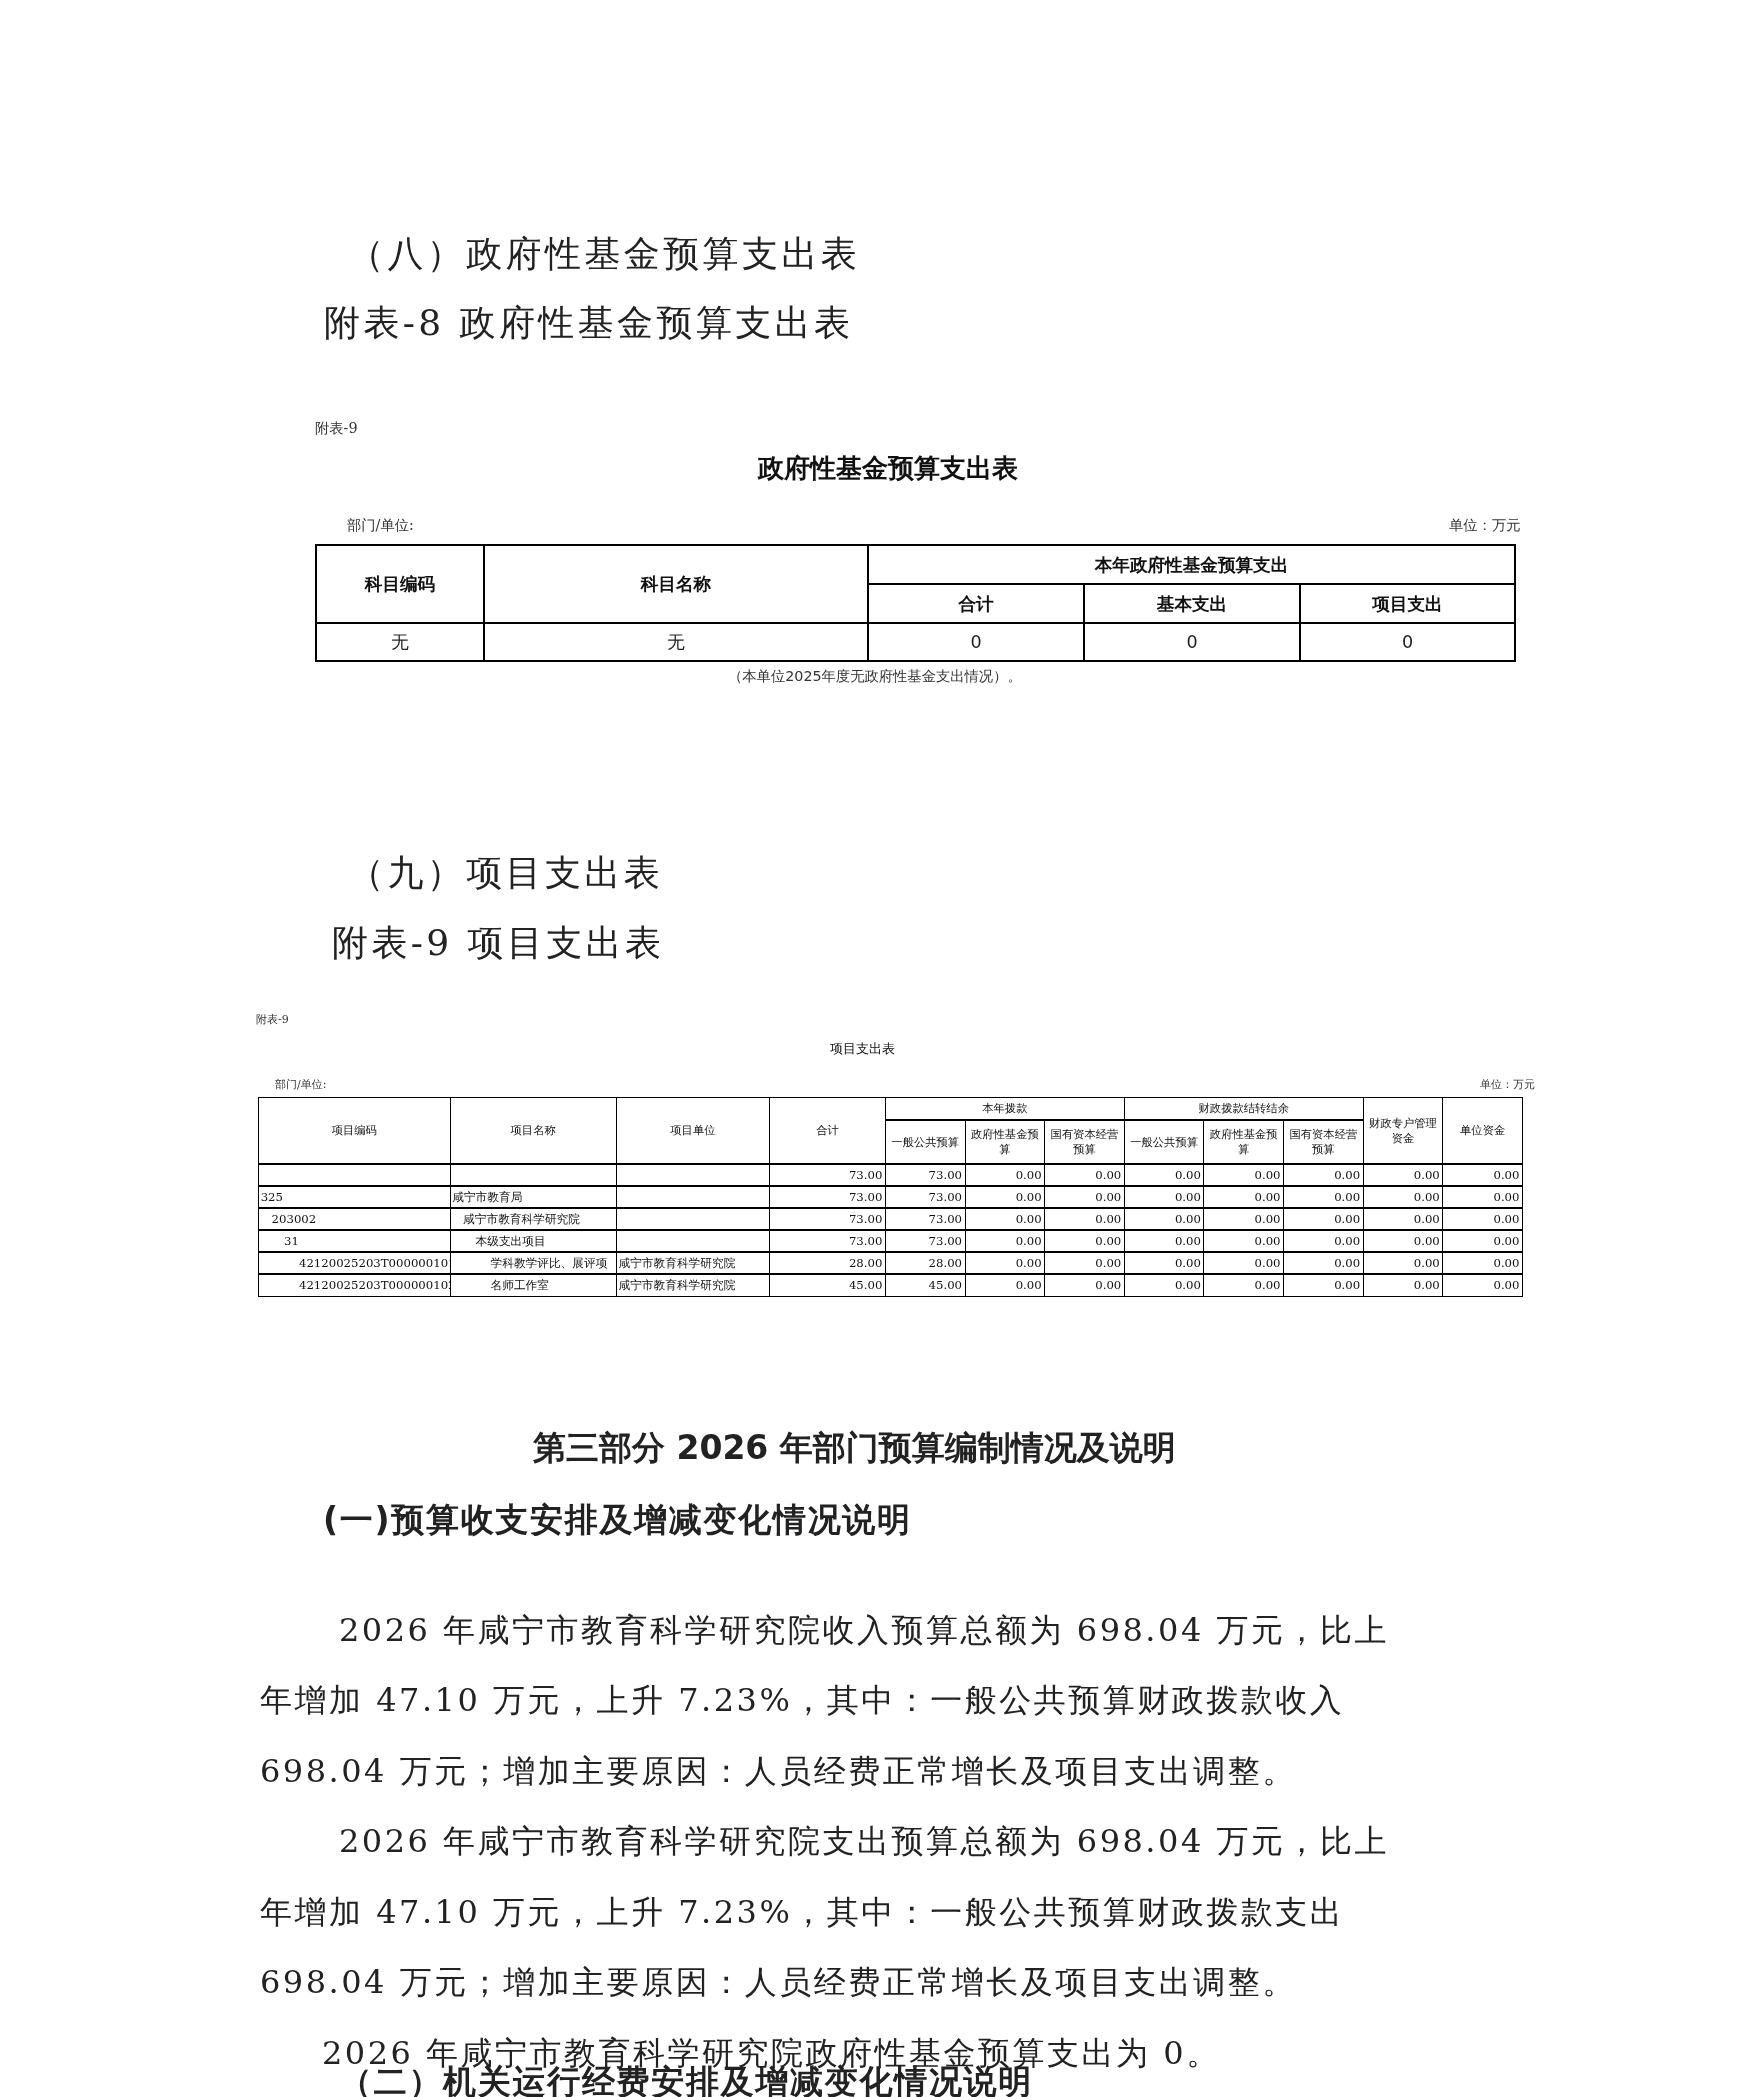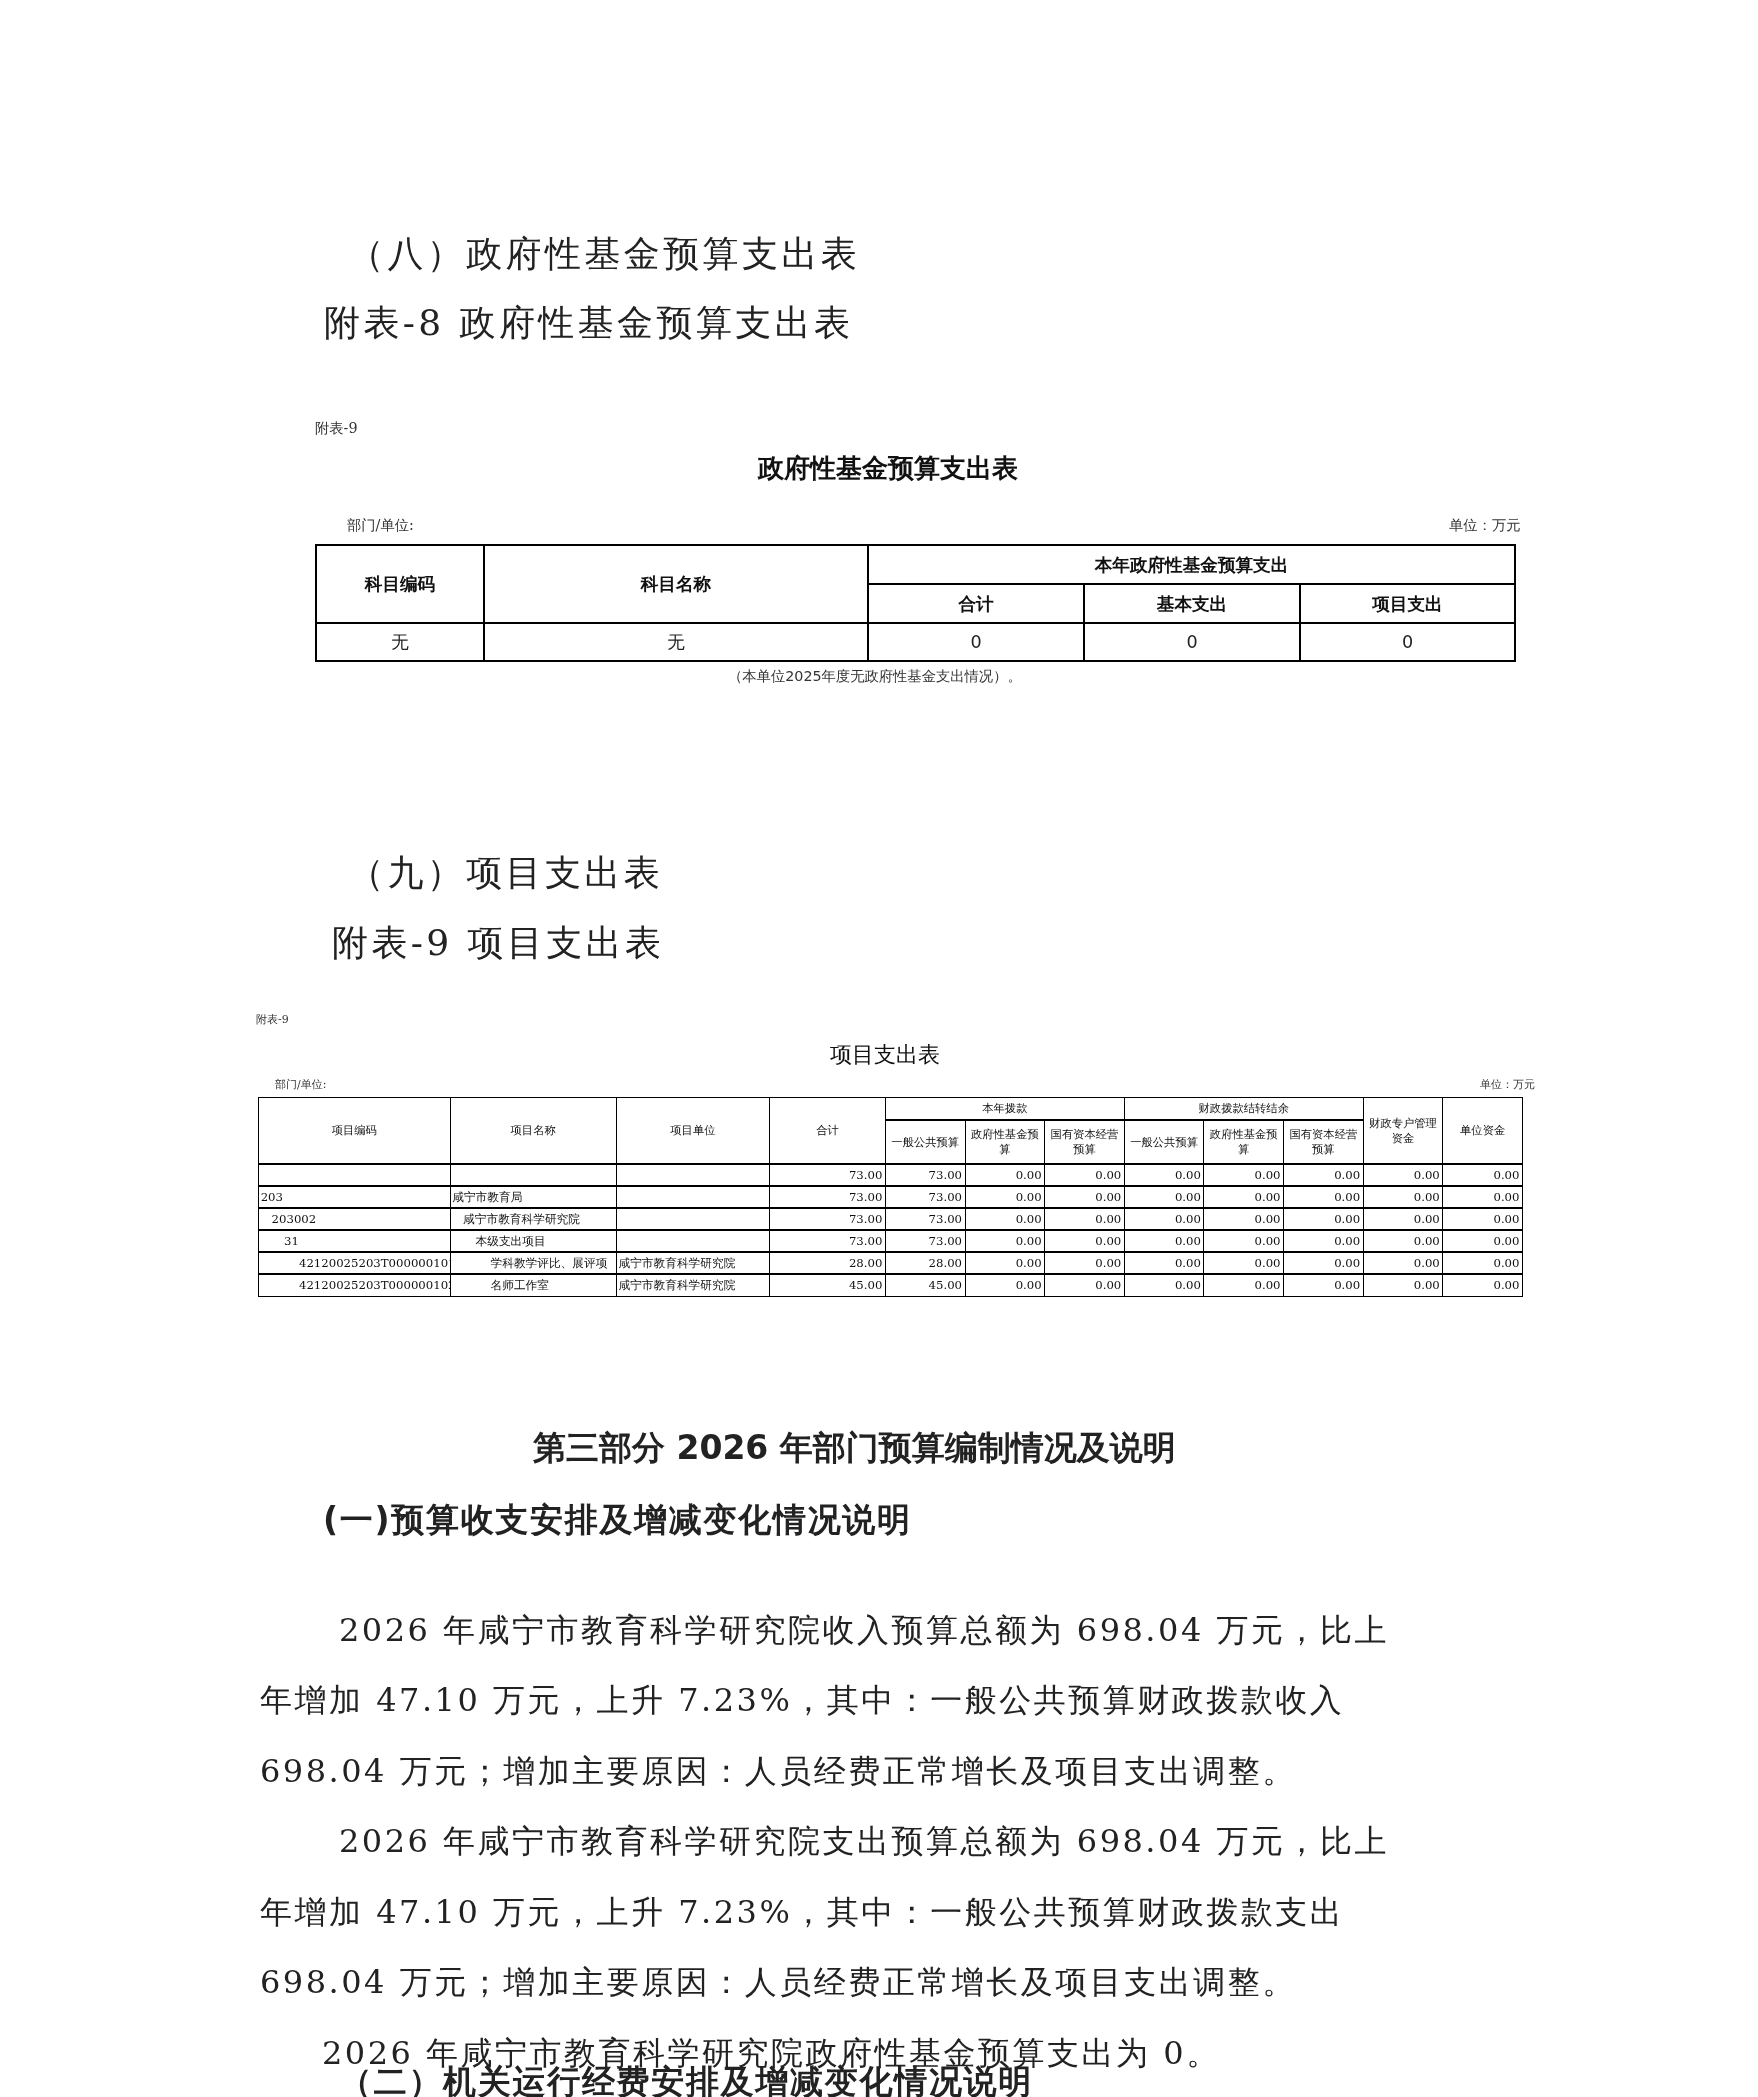--- a/index.html
+++ b/index.html
@@ -4,21 +4,21 @@
 <style>
   html, body { margin: 0; padding: 0; background: #ffffff; }
   body {
     width: 1759px; height: 2517px; position: relative; overflow: hidden;
     font-family: "DejaVu Serif", "Liberation Serif", serif; color: #1a1a1a;
   }
   .abs { position: absolute; }
   .h-section { font-size: 36px; letter-spacing: 3.4px; white-space: nowrap; color: #222; }
   .small { font-size: 14.3px; white-space: nowrap; color: #333; }
   .tbl-title { font-family: "DejaVu Sans", "Liberation Sans", sans-serif; font-weight: bold; font-size: 26px; white-space: nowrap; color: #111; }
-  .tbl-title-2 { font-size: 22px; white-space: nowrap; color: #111; }
+  .tbl-title-2 { font-size: 13px; white-space: nowrap; color: #111; }
 
   table { border-collapse: collapse; position: absolute; table-layout: fixed; }
   td, th { padding: 0; text-align: center; vertical-align: middle; overflow: hidden; white-space: nowrap; }
 
   
   .t8 { left: 315px; top: 544px; width: 1198px; font-family: "DejaVu Sans", "Liberation Sans", sans-serif; }
   .t8 td, .t8 th { border: 2.1px solid #000; }
   .t8 th { font-size: 17.6px; font-weight: bold; color: #111; }
   .t8 td { font-size: 17.6px; font-weight: normal; color: #222; }
   .t8 tr.r1 { height: 39px; }
@@ -137,21 +137,21 @@
         <td class="num">73.00</td>
         <td class="num">0.00</td>
         <td class="num">0.00</td>
         <td class="num">0.00</td>
         <td class="num">0.00</td>
         <td class="num">0.00</td>
         <td class="num">0.00</td>
         <td class="num">0.00</td>
       </tr>
       <tr>
-        <td class="code ind0">203</td>
+        <td class="code ind0">325</td>
         <td class="name ind0">咸宁市教育局</td>
         <td class="name ind0"></td>
         <td class="num">73.00</td>
         <td class="num">73.00</td>
         <td class="num">0.00</td>
         <td class="num">0.00</td>
         <td class="num">0.00</td>
         <td class="num">0.00</td>
         <td class="num">0.00</td>
         <td class="num">0.00</td>

